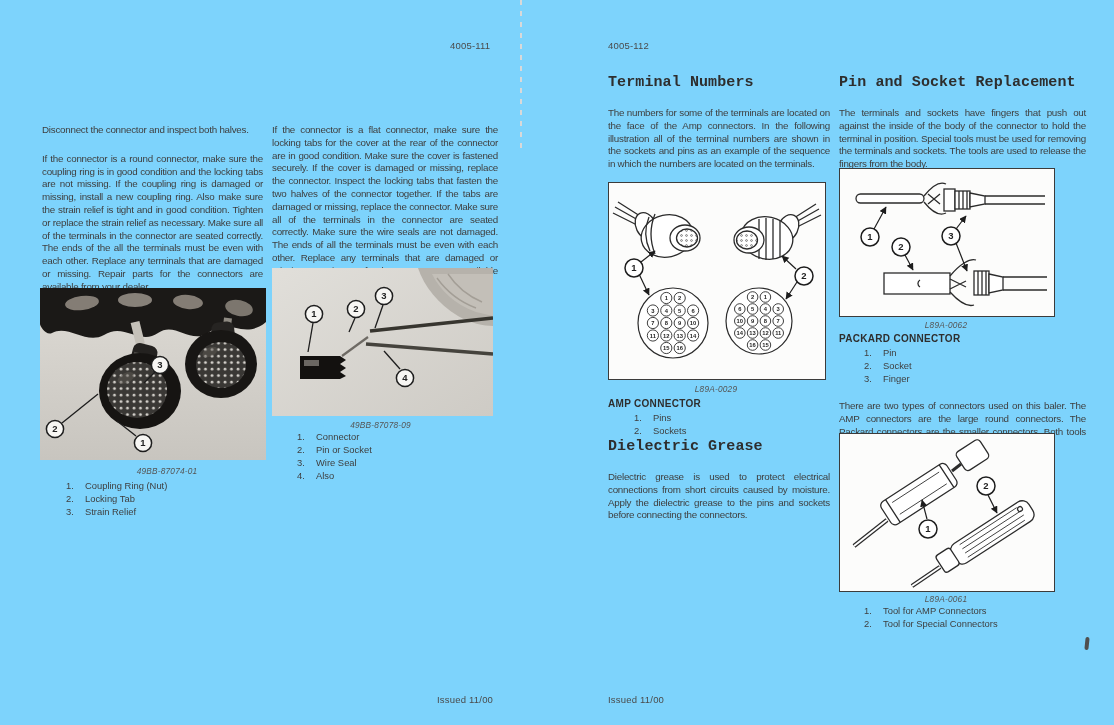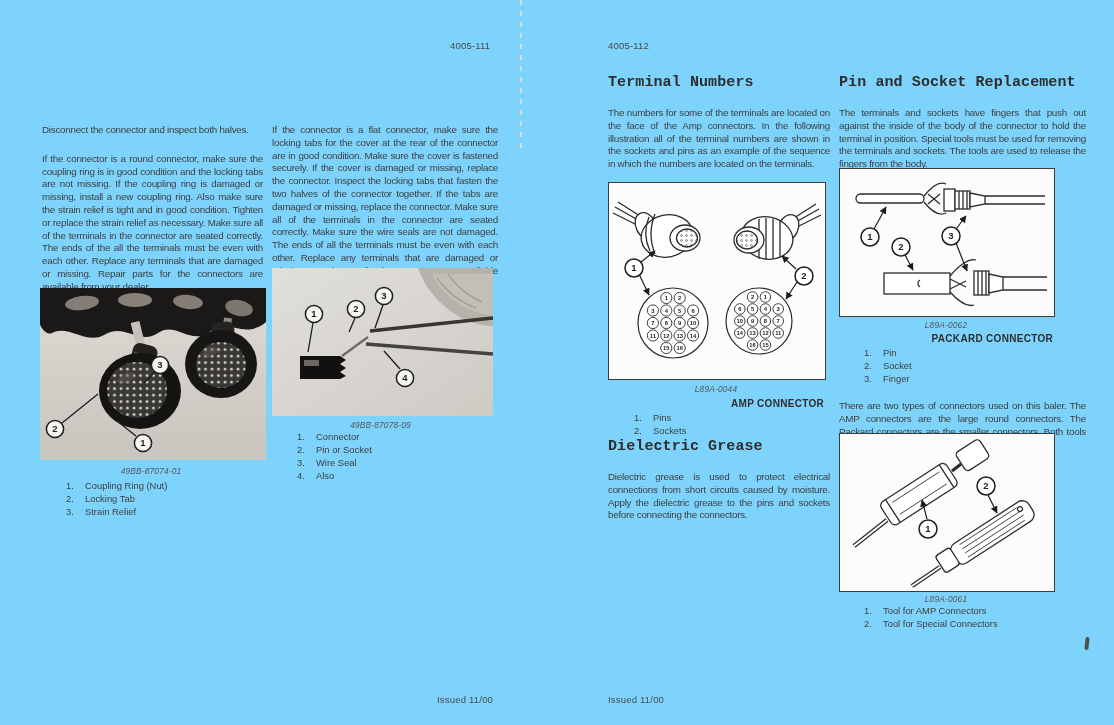--- a/index.html
+++ b/index.html
@@ -4,21 +4,21 @@
 <style>
   html,body{margin:0;padding:0;background:#e8e8e8;}
   .sheet{position:relative;width:1114px;height:725px;background:#7dd3fc;overflow:hidden;
          font-family:"Liberation Sans","DejaVu Sans",sans-serif;color:#3e3e3e;}
   .abs{position:absolute;}
   .pgno{font-size:9.5px;color:#4a4a4a;letter-spacing:0.2px;}
   .doc-title{font-size:17.5px;font-weight:bold;color:#2c2c2c;letter-spacing:0.4px;text-align:center;}
   h2.sec{font-size:15px;font-weight:bold;color:#2e2e2e;margin:0 0 9px 0;letter-spacing:0.1px;font-family:Liberation Mono, monospace;}
   p.body{font-size:9.8px;line-height:12.8px;text-align:justify;margin:16px 0 9px 0;letter-spacing:-0.25px;color:#3e3e3e;}
   .cap{font-size:8.3px;font-style:italic;color:#555;text-align:center;letter-spacing:0.2px;}
-  .figtitle{font-size:10px;font-weight:bold;color:#2e2e2e;text-align:right;letter-spacing:0.3px;}
+  .figtitle{font-size:10px;font-weight:bold;color:#2e2e2e;text-align:left;letter-spacing:0.3px;}
   .legend{font-size:9.4px;color:#3e3e3e;}
   .legend .lrow{display:flex;line-height:9.7px;margin-bottom:3.4px;}
   .legend .lnum{width:19px;flex:0 0 19px;}
   .figbox{border:1px solid #3b3b3b;background:#fcfcfb;}
   svg text{font-family:"Liberation Sans","DejaVu Sans",sans-serif;}
   .callout-n{font-size:9.5px;font-weight:bold;fill:#222;}
   .fold{left:520px;top:0;width:2px;height:150px;
         background:repeating-linear-gradient(#d9d9d9 0 5px,transparent 5px 11px);}
   .edge-mark{left:1085px;top:637px;width:4px;height:13px;background:#4f4f4f;border-radius:2px;transform:rotate(6deg);}
 </style>
@@ -83,21 +83,21 @@
       <g>
         <circle cx="120" cy="77" r="8.6" fill="#f7f6f3" stroke="#1d1d1d" stroke-width="1.5"></circle>
         <text x="120" y="80.4" text-anchor="middle" class="callout-n">3</text>
         <circle cx="15" cy="141" r="8.6" fill="#f7f6f3" stroke="#1d1d1d" stroke-width="1.5"></circle>
         <text x="15" y="144.4" text-anchor="middle" class="callout-n">2</text>
         <circle cx="103" cy="155" r="8.6" fill="#f7f6f3" stroke="#1d1d1d" stroke-width="1.5"></circle>
         <text x="103" y="158.4" text-anchor="middle" class="callout-n">1</text>
       </g>
     </svg>
   </div>
-  <div class="abs cap" style="left:40px;top:466px;width:222px;">49BB-87074-01</div>
+  <div class="abs cap" style="left:56px;top:466px;width:222px;">49BB-87074-01</div>
   <div class="abs legend" style="left:66px;top:481px;width:190px;">
     <div class="lrow">
         <span class="lnum">1.</span>
         <span>Coupling Ring (Nut)</span>
       </div>
     <div class="lrow">
         <span class="lnum">2.</span>
         <span>Locking Tab</span>
       </div>
     <div class="lrow">
@@ -289,21 +289,21 @@
         <line x1="188" y1="99" x2="177" y2="116" marker-end="url(#arr)"></line>
       </g>
       <g>
         <circle cx="25" cy="85" r="9" fill="#fff" stroke="#1d1d1d" stroke-width="1.5"></circle>
         <text x="25" y="88.4" text-anchor="middle" class="callout-n">1</text>
         <circle cx="195" cy="93" r="9" fill="#fff" stroke="#1d1d1d" stroke-width="1.5"></circle>
         <text x="195" y="96.4" text-anchor="middle" class="callout-n">2</text>
       </g>
     </svg>
   </div>
-  <div class="abs cap" style="left:608px;top:384px;width:216px;">L89A-0044</div>
+  <div class="abs cap" style="left:608px;top:384px;width:216px;">L89A-0029</div>
   <div class="abs figtitle" style="left:608px;top:398px;width:216px;">AMP CONNECTOR</div>
   <div class="abs legend" style="left:634px;top:413px;width:150px;">
     <div class="lrow">
         <span class="lnum">1.</span>
         <span>Pins</span>
       </div>
     <div class="lrow">
         <span class="lnum">2.</span>
         <span>Sockets</span>
       </div>

